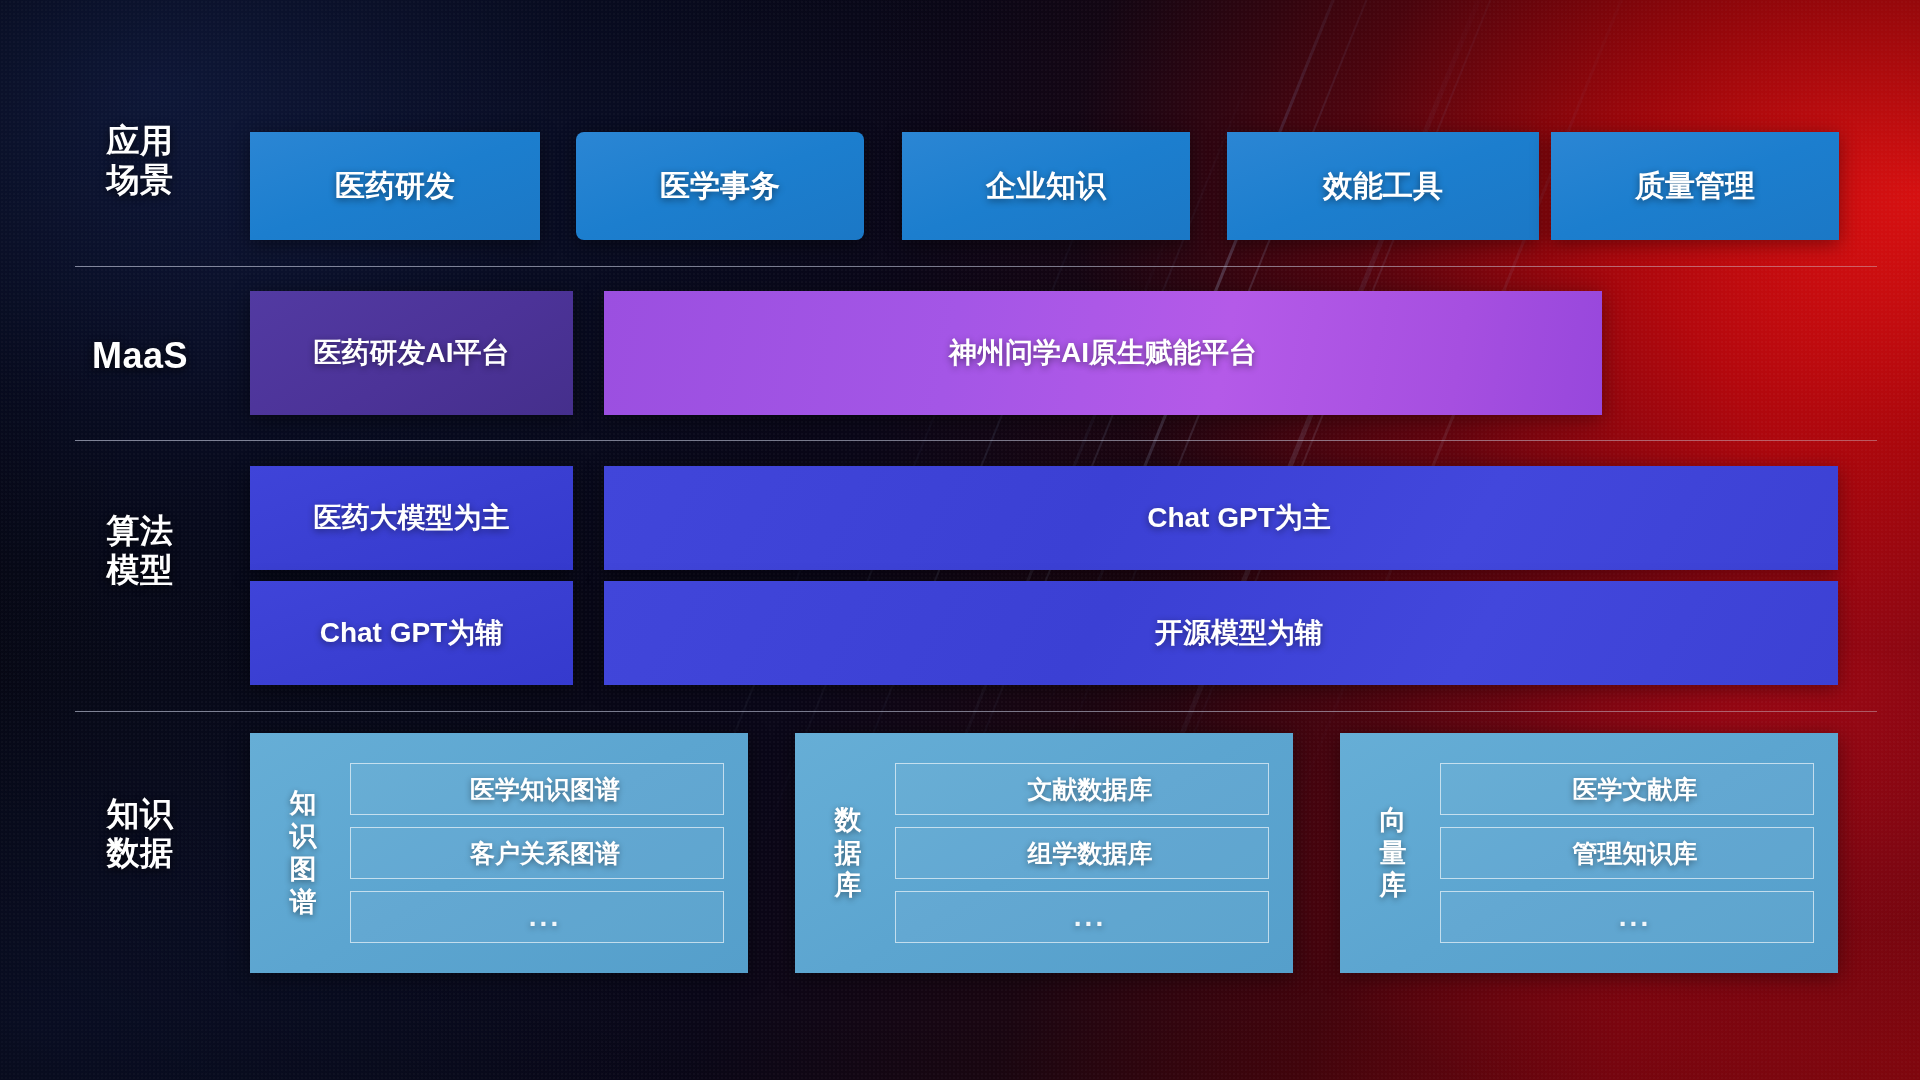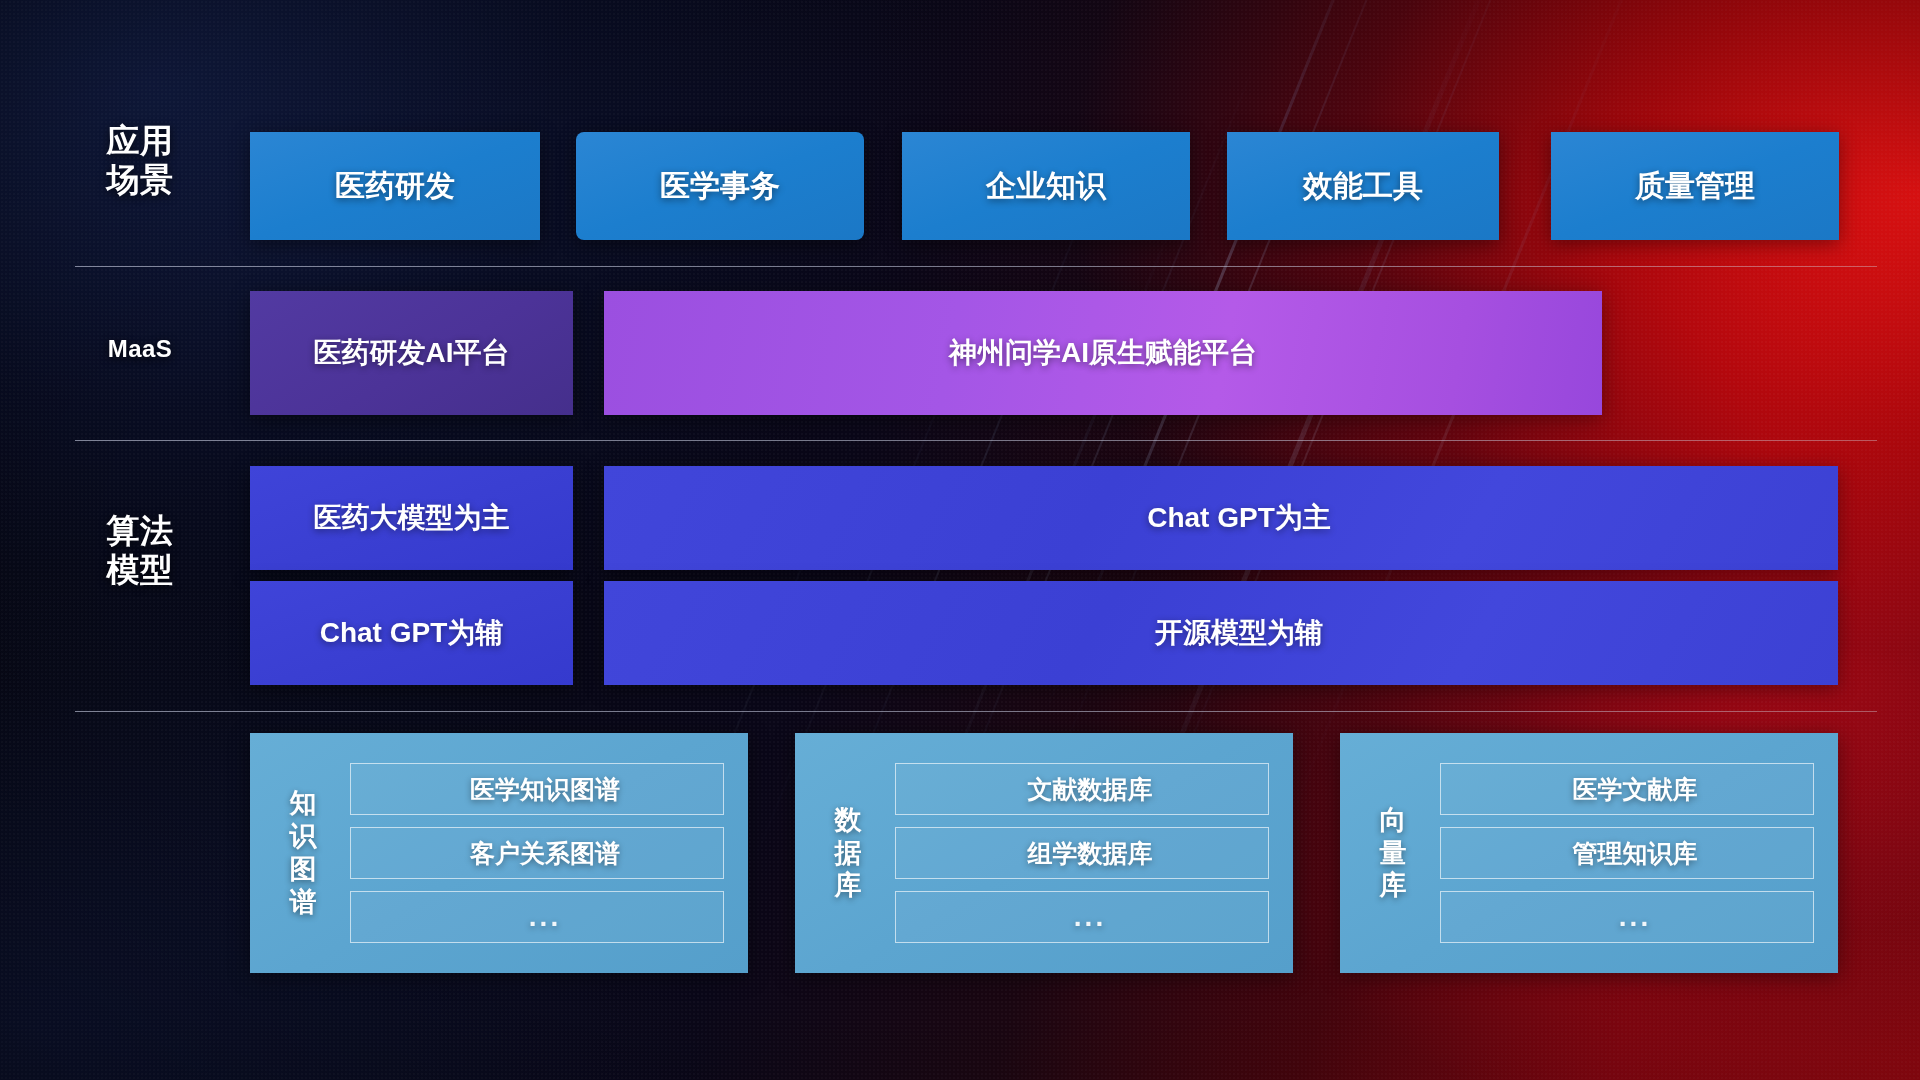--- a/index.html
+++ b/index.html
@@ -163,30 +163,30 @@
 
   <div class="card scenario" style="left:250px;top:132px;width:290px;height:108px;">
     <span>医药研发</span>
   </div>
   <div class="card scenario" style="left:576px;top:132px;width:288px;height:108px;border-radius:8px;">
     <span>医学事务</span>
   </div>
   <div class="card scenario" style="left:902px;top:132px;width:288px;height:108px;">
     <span>企业知识</span>
   </div>
-  <div class="card scenario" style="left:1227px;top:132px;width:272px;height:108px;">
+  <div class="card scenario" style="left:1227px;top:132px;width:312px;height:108px;">
     <span>效能工具</span>
   </div>
   <div class="card scenario" style="left:1551px;top:132px;width:288px;height:108px;">
     <span>质量管理</span>
   </div>
 
   <div class="divider" style="left:75px;top:266px;width:1802px;"></div>
 
-  <div class="row-label" style="left:75px;top:335px;width:130px;font-size:24px;">MaaS</div>
+  <div class="row-label" style="left:75px;top:335px;width:130px;font-size:36px;">MaaS</div>
 
   <div class="card maas-left" style="left:250px;top:291px;width:323px;height:124px;">
     <span>医药研发AI平台</span>
   </div>
   <div class="card maas-right" style="left:604px;top:291px;width:998px;height:124px;">
     <span>神州问学AI原生赋能平台</span>
   </div>
 
   <div class="divider" style="left:75px;top:440px;width:1802px;"></div>
 
@@ -202,20 +202,22 @@
 
   <div class="card algo-wide" style="left:604px;top:466px;width:1234px;height:104px;">
     <span>Chat GPT为主</span>
   </div>
   <div class="card algo-wide" style="left:604px;top:581px;width:1234px;height:104px;">
     <span>开源模型为辅</span>
   </div>
 
   <div class="divider" style="left:75px;top:711px;width:1802px;"></div>
 
+  <div class="row-label" style="left:75px;top:795px;width:130px;font-size:33px;">知识
+数据</div>
 
   <div class="wm" style="left:1660px;top:880px;">向量库</div>
 
   <div class="kpanel" style="left:250px;top:733px;width:498px;height:240px;">
     <div class="kpanel-title">知
 识
 图
 谱</div>
     <div class="kpanel-items">
       <div class="kitem">

